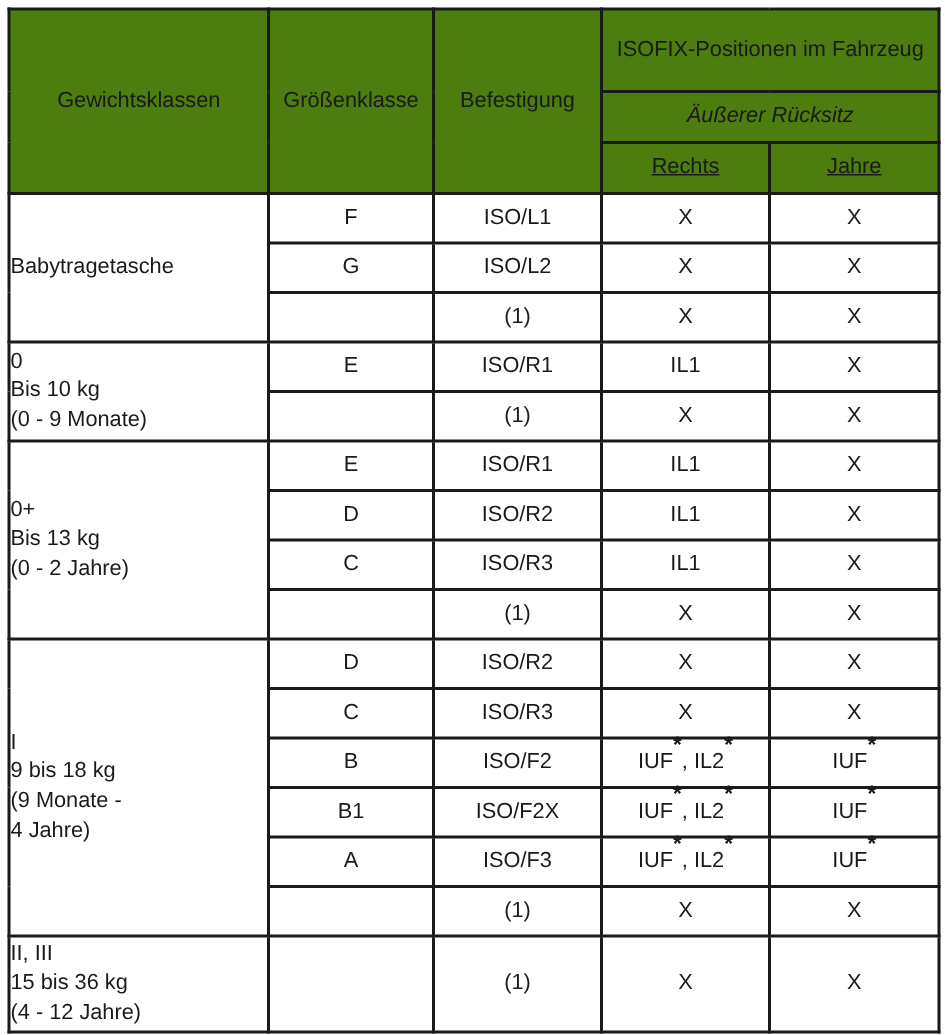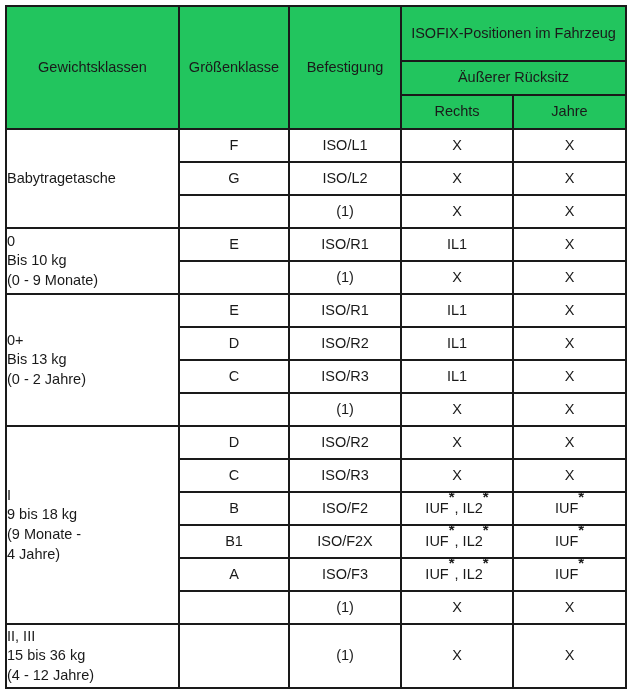--- a/index.html
+++ b/index.html
@@ -32,35 +32,37 @@
     border: 2px solid #1a1a1a;
     font-weight: normal;
     font-size: 14.5px;
     color: #1a1a1a;
     padding: 0;
     vertical-align: middle;
     line-height: 1.35;
   }
   
   .hd {
-    background: #22c55e;
+    background: #4d7c0f;
     text-align: center;
     margin-top: 28px;
   }
   .hd-main {
     height: 117px;
   }
   .hd-span2 {
     height: 53px;
   }
   .hd-span2b {
     height: 32px;
+    font-style: italic;
   }
   .hd-sub {
     height: 32px;
+    text-decoration: underline;
   }
   
   td.grp {
     text-align: left;
     padding-left: 7px;
     padding-right: 4px;
     vertical-align: middle;
     white-space: pre-line;
   }
   

